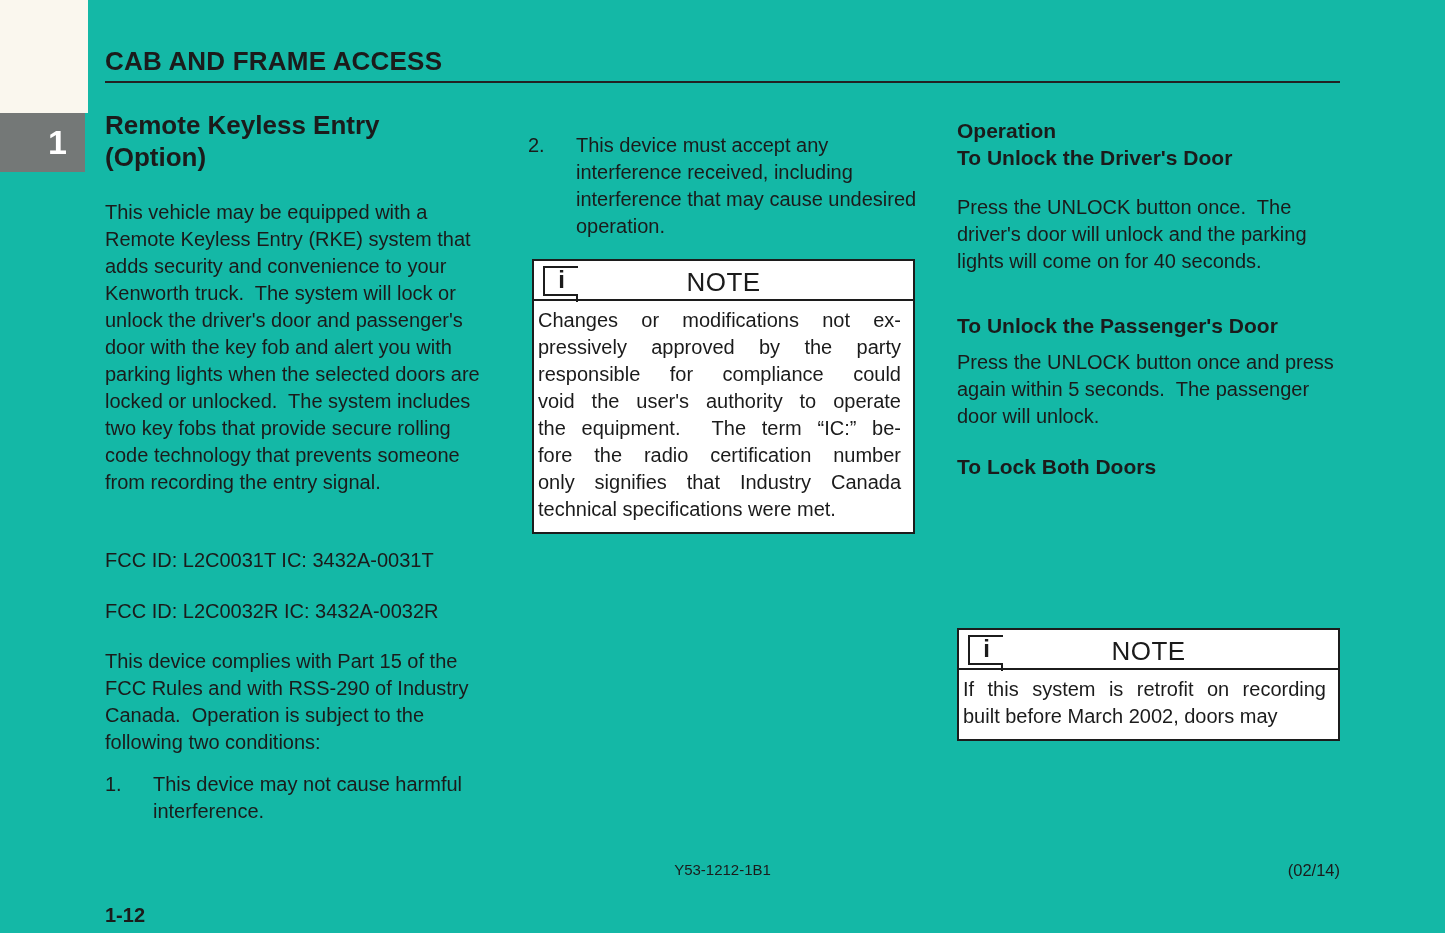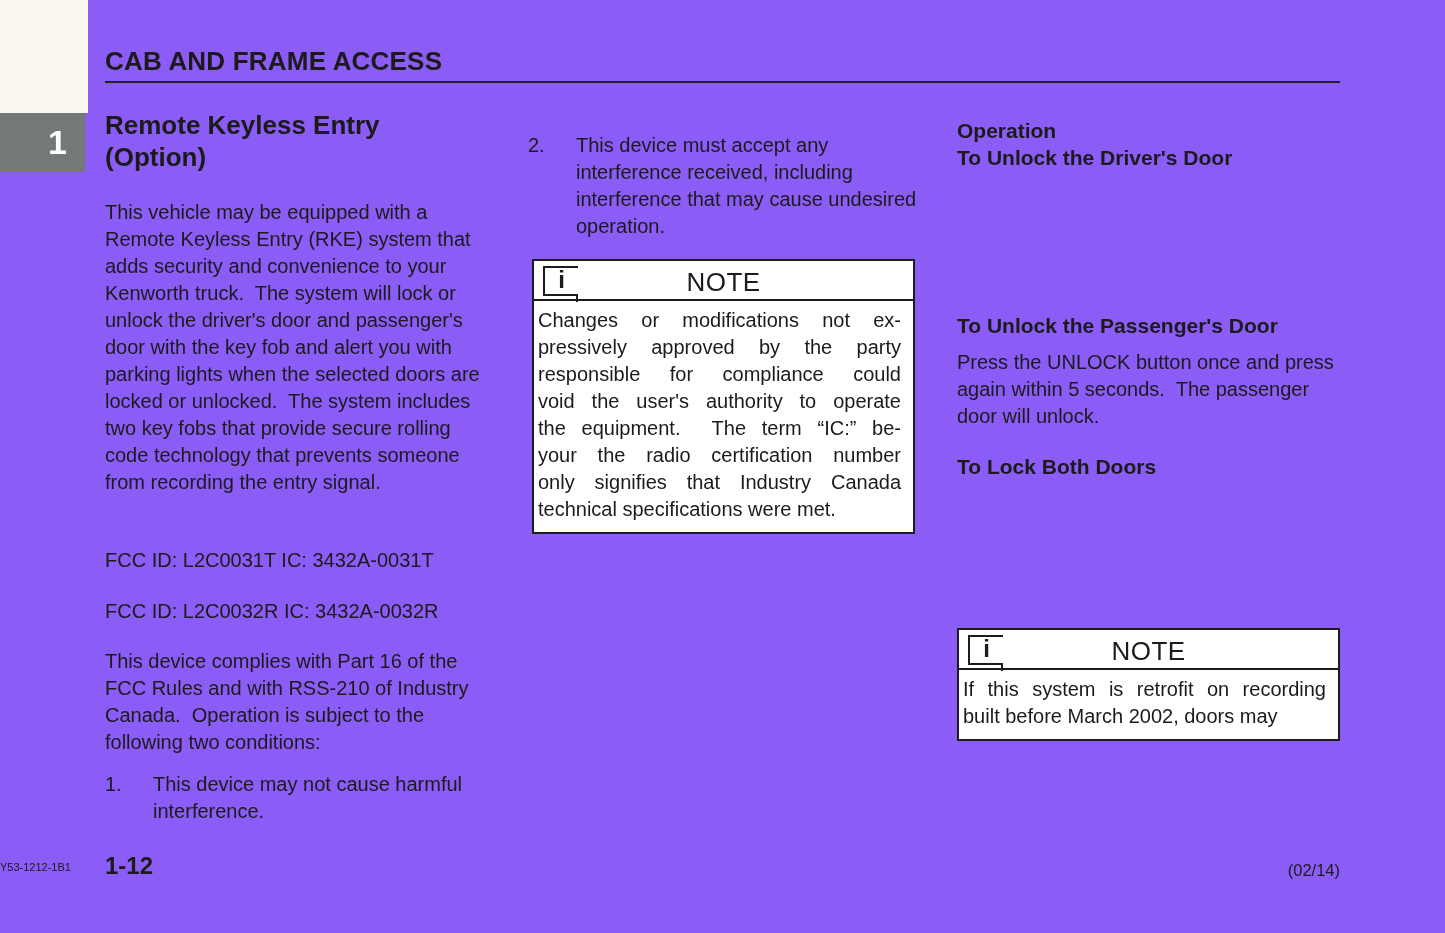--- a/index.html
+++ b/index.html
@@ -1,20 +1,20 @@
 <!DOCTYPE html>
 <html><head>
 <meta charset="utf-8">
 <style>
   html, body { margin: 0; padding: 0; background: #ffffff; }
   .page {
     position: relative;
     width: 1445px;
     height: 933px;
-    background: #8b5cf6;
+    background: #14b8a6;
     font-family: "Liberation Sans", sans-serif;
     color: #1b1b1b;
     overflow: hidden;
     text-decoration: underline;
   }
   .abs { position: absolute; }
 
   .edge-strip {
     left: 0; top: 0; width: 88px; height: 113px;
     background: #faf7ee;
@@ -115,22 +115,22 @@
     font-size: 20px;
     line-height: 27px;
   }
   .note-line {
     text-align: justify;
     text-align-last: justify;
     white-space: pre-wrap;
   }
   .note-line:last-child { text-align-last: left; }
 
-  .footer-page-number { left: 105px; top: 852px; font-size: 24px; font-weight: bold; }
-  .footer-doc-code { left: 0; right: 0; top: 861px; font-size: 11px; }
+  .footer-page-number { left: 105px; top: 904px; font-size: 20px; font-weight: bold; }
+  .footer-doc-code { left: 0; right: 0; top: 861px; text-align: center; font-size: 15px; }
   .footer-revision { right: 105px; top: 861px; font-size: 16.5px; }
 </style>
 </head>
 <body>
 
 <div class="page">
 
   <div class="abs edge-strip"></div>
 
   <h1 class="abs section-title">CAB AND FRAME ACCESS</h1>
@@ -142,21 +142,21 @@
 
   <h2 class="abs article-heading">Remote Keyless Entry
 (Option)</h2>
 
   <div class="abs body-text" style="left:105px; top:199px; width:394px;">This vehicle may be equipped with a Remote Keyless Entry (RKE) system that adds security and convenience to your Kenworth truck.  The system will lock or unlock the driver's door and passenger's door with the key fob and alert you with parking lights when the selected doors are locked or unlocked.  The system includes two key fobs that provide secure rolling code technology that prevents someone from recording the entry signal.</div>
 
   <div class="abs body-text" style="left:105px; top:547px; width:420px;">FCC ID: L2C0031T IC: 3432A-0031T</div>
 
   <div class="abs body-text" style="left:105px; top:598px; width:420px;">FCC ID: L2C0032R IC: 3432A-0032R</div>
 
-  <div class="abs body-text" style="left:105px; top:648px; width:394px;">This device complies with Part 16 of the FCC Rules and with RSS-210 of Industry Canada.  Operation is subject to the following two conditions:</div>
+  <div class="abs body-text" style="left:105px; top:648px; width:394px;">This device complies with Part 15 of the FCC Rules and with RSS-290 of Industry Canada.  Operation is subject to the following two conditions:</div>
 
   <div class="abs body-text list-item" style="left:105px; top:771px; width:400px;">
     <span class="list-marker">1.</span>
     <span class="list-text">This device may not cause harmful interference.</span>
   </div>
 
   <div class="abs body-text list-item" style="left:528px; top:132px; width:392px;">
     <span class="list-marker">2.</span>
     <span class="list-text">This device must accept any interference received, including interference that may cause undesired operation.</span>
   </div>
@@ -167,29 +167,30 @@
         <span>i</span>
       </span>
       <span class="note-label">NOTE</span>
     </div>
     <div class="note-body">
         <div class="note-line">Changes or modifications not ex-</div>
         <div class="note-line">pressively approved by the party</div>
         <div class="note-line">responsible for compliance could</div>
         <div class="note-line">void the user's authority to operate</div>
         <div class="note-line">the equipment.  The term “IC:” be-</div>
-        <div class="note-line">your the radio certification number</div>
+        <div class="note-line">fore the radio certification number</div>
         <div class="note-line">only signifies that Industry Canada</div>
         <div class="note-line">technical specifications were met.</div>
       </div>
   </div>
 
   <div class="abs subheading" style="left:957px; top:117px;">Operation</div>
   <div class="abs subheading" style="left:957px; top:144px;">To Unlock the Driver's Door</div>
 
+  <div class="abs body-text" style="left:957px; top:194px; width:385px;">Press the UNLOCK button once.  The driver's door will unlock and the parking lights will come on for 40 seconds.</div>
 
   <div class="abs subheading" style="left:957px; top:312px;">To Unlock the Passenger's Door</div>
 
   <div class="abs body-text" style="left:957px; top:349px; width:385px;">Press the UNLOCK button once and press again within 5 seconds.  The passenger door will unlock.</div>
 
   <div class="abs subheading" style="left:957px; top:453px;">To Lock Both Doors</div>
 
 
   <div class="abs note-box" style="left:957px; top:628px; width:379px;">
     <div class="note-header">

